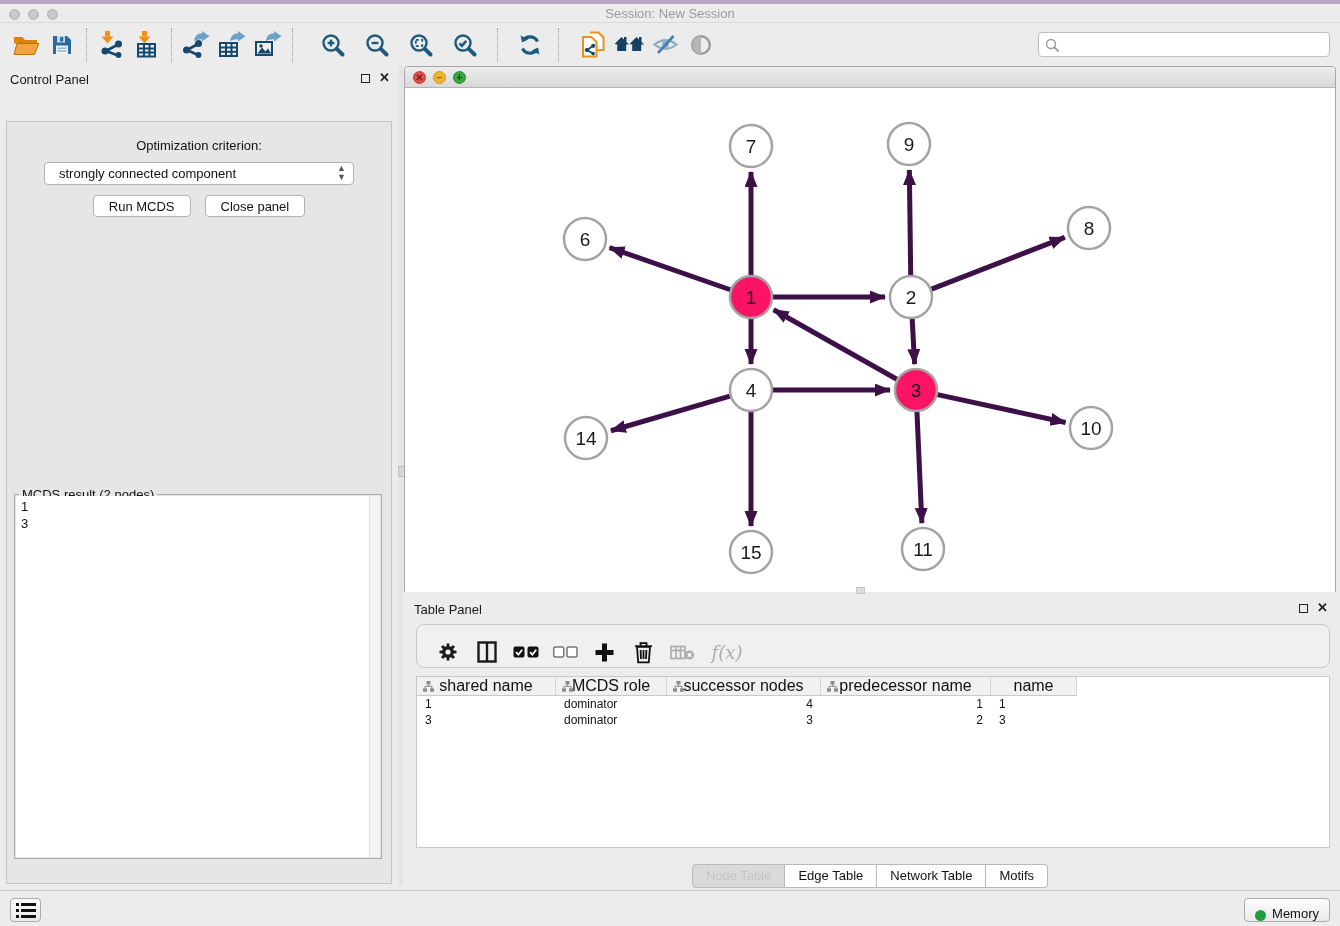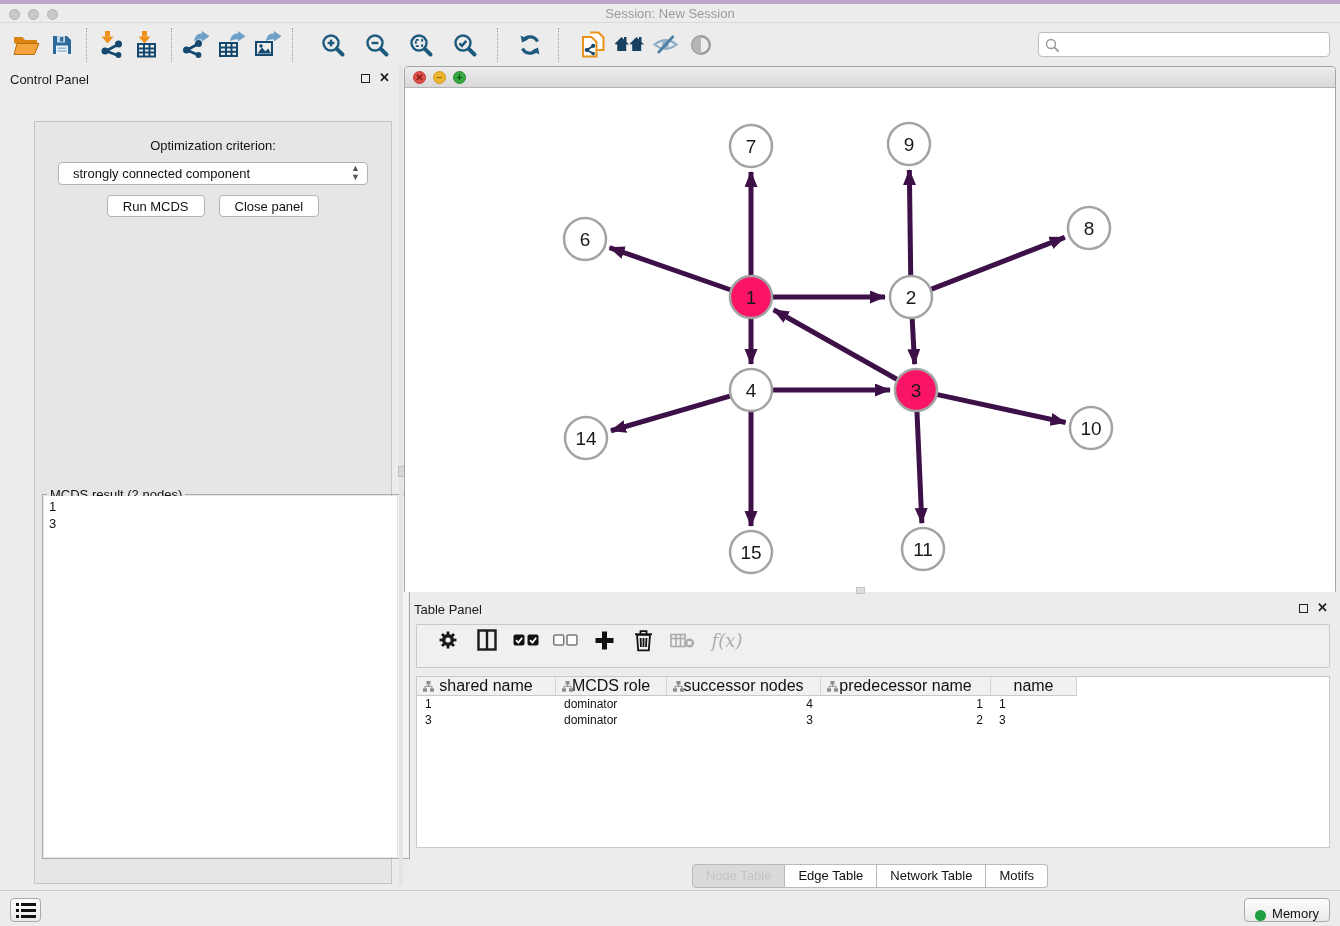--- a/index.html
+++ b/index.html
@@ -26,21 +26,21 @@
   .control-panel { position:absolute; left:0; top:66px; width:398px; height:820px; }
   .panel-title { position:absolute; left:10px; top:6px; font-size:13px; color:#1A1A1A; }
   .win-icons { position:absolute; right:8px; top:7px; display:flex; gap:9px; align-items:center; }
   .float-ic { width:9px; height:9px; border:1.6px solid #222; }
   .close-ic { font-size:13px; font-weight:bold; color:#222; line-height:10px; }
   .cp-tabs { position:absolute; left:0; top:29px; width:100%; display:flex; justify-content:center; }
   .tab { font-size:13px; padding:3px 13px 4px; background:#fff; border:1px solid #B9B9B9; border-left:none; color:#111; }
   .tab:first-child { border-left:1px solid #B9B9B9; border-radius:4px 0 0 4px; }
   .tab:last-child { border-radius:0 4px 4px 0; }
   .tab.disabled-active { background:#DADADA; color:#C4C4C4; }
-  .cp-content { position:absolute; left:6px; right:6px; top:55px; bottom:2px; background:#E6E6E6; border:1px solid #C4C4C4;margin-left:28px; }
+  .cp-content { position:absolute; left:6px; right:6px; top:55px; bottom:2px; background:#E6E6E6; border:1px solid #C4C4C4; }
   .opt-label { margin-top:16px; text-align:center; font-size:13px; color:#111; }
   .select { position:relative; margin:9px auto 0; width:310px; height:23px; background:#fff; border:1px solid #B3B3B3; border-radius:4px; font-size:13px; color:#111; line-height:21px; padding-left:14px; }
   .select .chev { position:absolute; right:7px; top:1px; display:flex; flex-direction:column; line-height:9px; font-size:9px; color:#555; }
   .btn-row { margin-top:10px; display:flex; justify-content:center; gap:14px; }
   .pbtn { height:22px; padding:0 15px; background:#fff; border:1px solid #B3B3B3; border-radius:4px; font-size:13px; color:#111; font-family:"Liberation Sans",sans-serif; }
   .mcds-fieldset { position:absolute; left:7px; width:368px; top:372px; bottom:24px; border:1px solid #ABABAB; }
   .mcds-legend { position:absolute; top:-8px; left:4px; background:#E6E6E6; padding:0 3px; font-size:13px; color:#111; }
   .mcds-inner { position:absolute; left:1px; right:1px; top:1px; bottom:1px; background:#fff; }
   .mcds-text { position:absolute; left:5px; top:2px; right:14px; font-size:13px; line-height:17px; color:#111; white-space:pre; }
   .mcds-scroll { position:absolute; right:0; top:0; bottom:0; width:11px; background:#F4F4F4; border-left:1px solid #E3E3E3; }
@@ -56,21 +56,21 @@
   .net-lights { position:absolute; left:8px; top:4px; display:flex; gap:7px; }
   .light { width:13px; height:13px; border-radius:50%; display:flex; align-items:center; justify-content:center; font-size:10px; font-weight:bold; }
   .light.red { background:#E0504A; border:1px solid #C23B35; color:#7E1B16; }
   .light.yellow { background:#EFB42F; border:1px solid #D29A1B; color:#8E6508; }
   .light.green { background:#37A83F; border:1px solid #2B8A33; color:#0D5413; }
   .net-canvas { position:absolute; left:0; top:21px; width:930px; height:504px; background:#fff; }
   .h-handle { position:absolute; left:856px; top:587px; width:9px; height:7px; background:#DDDDDD; border:1px solid #C4C4C4; }
 
   
   .table-panel { position:absolute; left:404px; top:596px; width:932px; height:290px; }
-  .tp-toolbar { position:absolute; left:12px; right:6px; top:28px; height:44px; background:#F0F0F0; border:1px solid #C9C9C9; border-radius:1px; display:flex; align-items:flex-start; gap:9px; padding-left:16px; }
+  .tp-toolbar { position:absolute; left:12px; right:6px; top:28px; height:44px; background:#F0F0F0; border:1px solid #C9C9C9; border-radius:8px; display:flex; align-items:flex-end; gap:9px; padding-left:16px; }
   .tp-ic { width:30px; height:30px; display:flex; align-items:center; justify-content:center; }
   .fx { font-family:"DejaVu Serif", serif; font-style:italic; font-size:18px; color:#ABABAB; }
   .tp-table { position:absolute; left:12px; right:6px; top:80px; height:172px; background:#fff; border:1px solid #C9C9C9; overflow:hidden; }
   .thead { display:flex; }
   .th { position:relative; height:19px; background:#F1F1F1; border-right:1px solid #D4D4D4; border-bottom:1px solid #C9C9C9; font-size:16px; color:#111; text-align:center; line-height:18px; }
   .th svg { position:absolute; left:6px; top:4px; }
   .trow { display:flex; height:16px; }
   .td { font-size:12px; color:#111; line-height:16px; padding:0 8px; overflow:hidden; white-space:nowrap; }
   .tp-tabs { position:absolute; left:0; width:100%; top:268px; display:flex; justify-content:center; }
 

